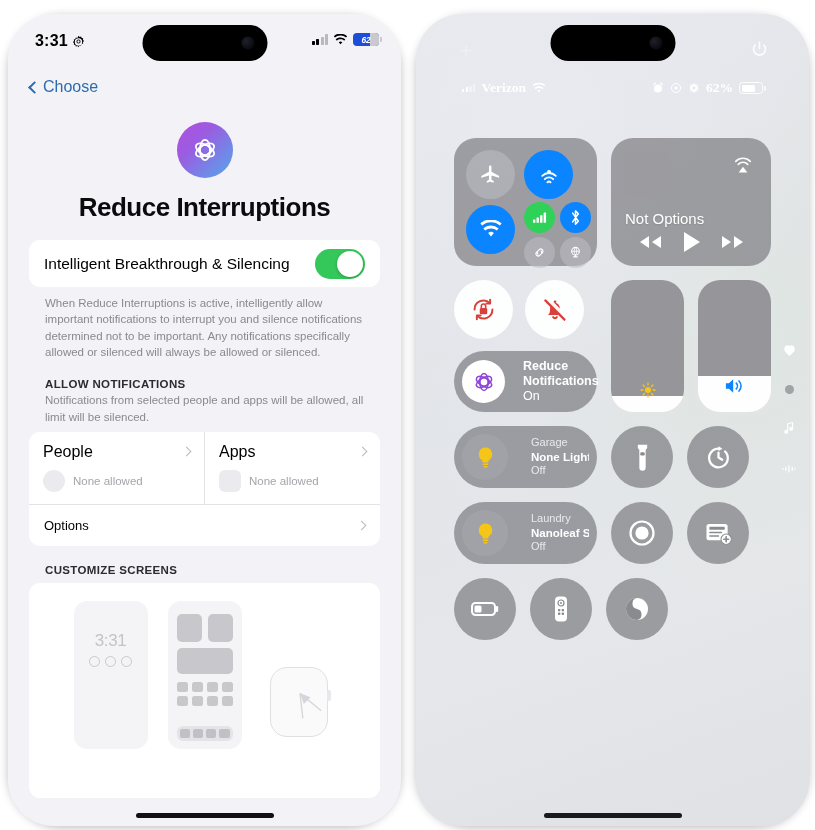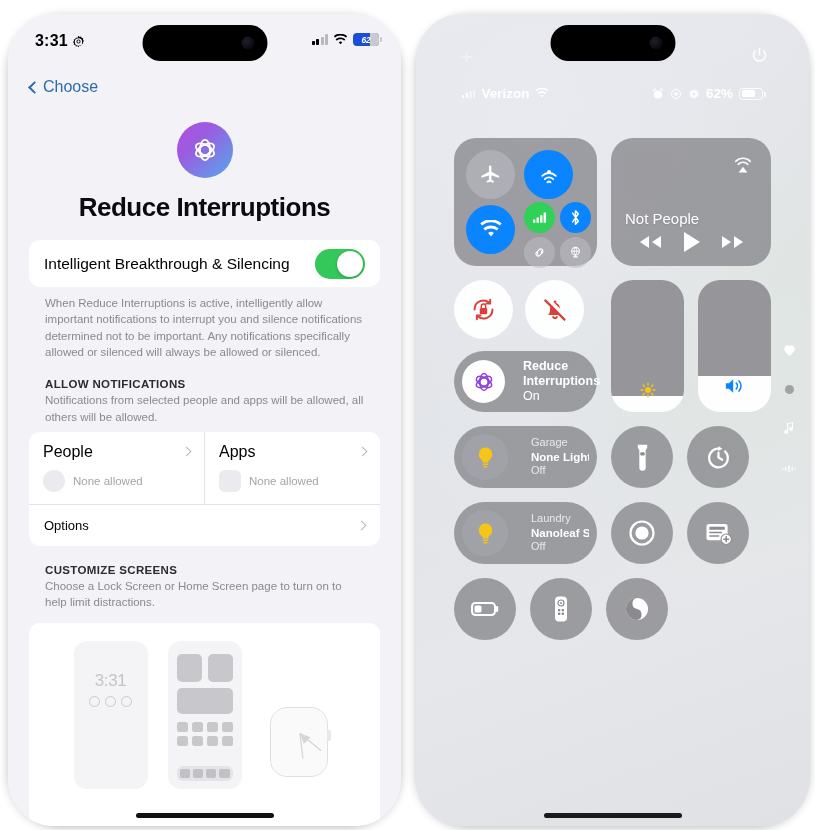--- a/index.html
+++ b/index.html
@@ -173,21 +173,21 @@
 
   .prev-watch-wrap { width:74px; display:flex; justify-content:center; padding-top:66px; }
   .prev-watch {
     width:58px; height:70px; border-radius:17px; background:#fafafb;
     border:1.6px solid #e0e0e4; position:relative;
   }
   .prev-watch::after{content:"";position:absolute;right:-4px;top:22px;width:4px;height:11px;
     background:#e8e8ec;border-radius:0 2px 2px 0;}
 
   
-  .cc-top { position:absolute; top:10px; left:0; right:0; height:100px; z-index:30; }
+  .cc-top { position:absolute; top:4px; left:0; right:0; height:100px; z-index:30;font-family:Liberation Serif, serif; }
   .cc-plus, .cc-power {
     position:absolute; top:22px; color:#fff; opacity:.9;
   }
   .cc-plus { left:44px; font-size:22px; font-weight:300; line-height:1; color:#f2f2f5;}
   .cc-power { right:40px; }
   .cc-status {
     position:absolute; top:62px; left:0; right:0; padding:0 46px;
     display:flex; align-items:center; justify-content:space-between;
     color:#fff; font-size:13.5px; font-weight:600;
   }
@@ -342,21 +342,21 @@
 
         <div class="card" style="margin-top:17px">
           <div class="row" style="min-height:47px">
             <span class="row-label">Intelligent Breakthrough &amp; Silencing</span>
             <span class="toggle"></span>
           </div>
         </div>
         <div class="footnote">When Reduce Interruptions is active, intelligently allow important notifications to interrupt you and silence notifications determined not to be important. Any notifications specifically allowed or silenced will always be allowed or silenced.</div>
 
         <div class="grp-header">ALLOW NOTIFICATIONS</div>
-        <div class="grp-sub">Notifications from selected people and apps will be allowed, all others will be allowed.</div>
+        <div class="grp-sub">Notifications from selected people and apps will be allowed, all limit will be silenced.</div>
 
         <div class="pair">
           <div class="pair-cell">
             <div class="pair-top">
               <span class="pair-title">People</span>
               <span class="chev-right"></span>
             </div>
             <div class="pair-bot">
               <span class="avatar-ph"></span>
               <span class="pair-sub">None allowed</span>
@@ -373,21 +373,20 @@
             </div>
           </div>
         </div>
 
         <div class="opt-row">
           <span class="row-label" style="font-size:13px">Options</span>
           <span class="chev-right"></span>
         </div>
 
         <div class="grp-header">CUSTOMIZE SCREENS</div>
-        <div class="grp-sub">Choose a Lock Screen or Home Screen page to turn on to help limit distractions.</div>
 
         <div class="screens-card">
 
           <div class="prev">
             <div class="prev-lock">
               <span class="p-time">3:31</span>
               <span class="p-dots">
                   <i></i>
                   <i></i>
                   <i></i>
@@ -550,21 +549,21 @@
             <div class="art"></div>
             <div class="airplay-mini">
               <svg width="26" height="26" viewBox="0 0 24 24">
                 <g fill="none" stroke="#fff" stroke-width="1.5" stroke-linecap="round" opacity=".95">
                   <path d="M7.6 11.4a6 6 0 018.8 0"></path>
                   <path d="M5.3 8.6a9.4 9.4 0 0113.4 0"></path>
                 </g>
                 <path d="M12 13.6l4 5.4H8l4-5.4z" fill="#fff"></path>
               </svg>
             </div>
-            <div class="np">Not People</div>
+            <div class="np">Not Options</div>
             <div class="mctrl">
               <svg width="26" height="16" viewBox="0 0 26 16">
                 <path fill="#fff" d="M12 2v12L3 8l9-6zM24 2v12l-9-6 9-6z"></path>
               </svg>
               <svg width="19" height="22" viewBox="0 0 19 22">
                 <path fill="#fff" d="M2 1l16 10L2 21V1z"></path>
               </svg>
               <svg width="26" height="16" viewBox="0 0 26 16">
                 <path fill="#fff" d="M2 2l9 6-9 6V2zM14 2l9 6-9 6V2z"></path>
               </svg>
@@ -601,21 +600,21 @@
                   <g fill="none" stroke="#8e44d8" stroke-width="2.3">
                     <circle cx="20" cy="20" r="6.6"></circle>
                     <ellipse cx="20" cy="20" rx="6.6" ry="13"></ellipse>
                     <ellipse cx="20" cy="20" rx="6.6" ry="13" transform="rotate(60 20 20)"></ellipse>
                     <ellipse cx="20" cy="20" rx="6.6" ry="13" transform="rotate(120 20 20)"></ellipse>
                   </g>
                 </svg>
               </div>
               <div class="focus-tile-txt">
                 <div class="b">Reduce</div>
-                <div class="b">Interruptions</div>
+                <div class="b">Notifications</div>
                 <div>On</div>
               </div>
             </div>
           </div>
 
           <div class="sliders">
             <div class="slider">
               <div class="fill" style="height:88%"></div>
               <div class="knobic" style="bottom:14px">
                 <svg width="16" height="16" viewBox="0 0 24 24">

